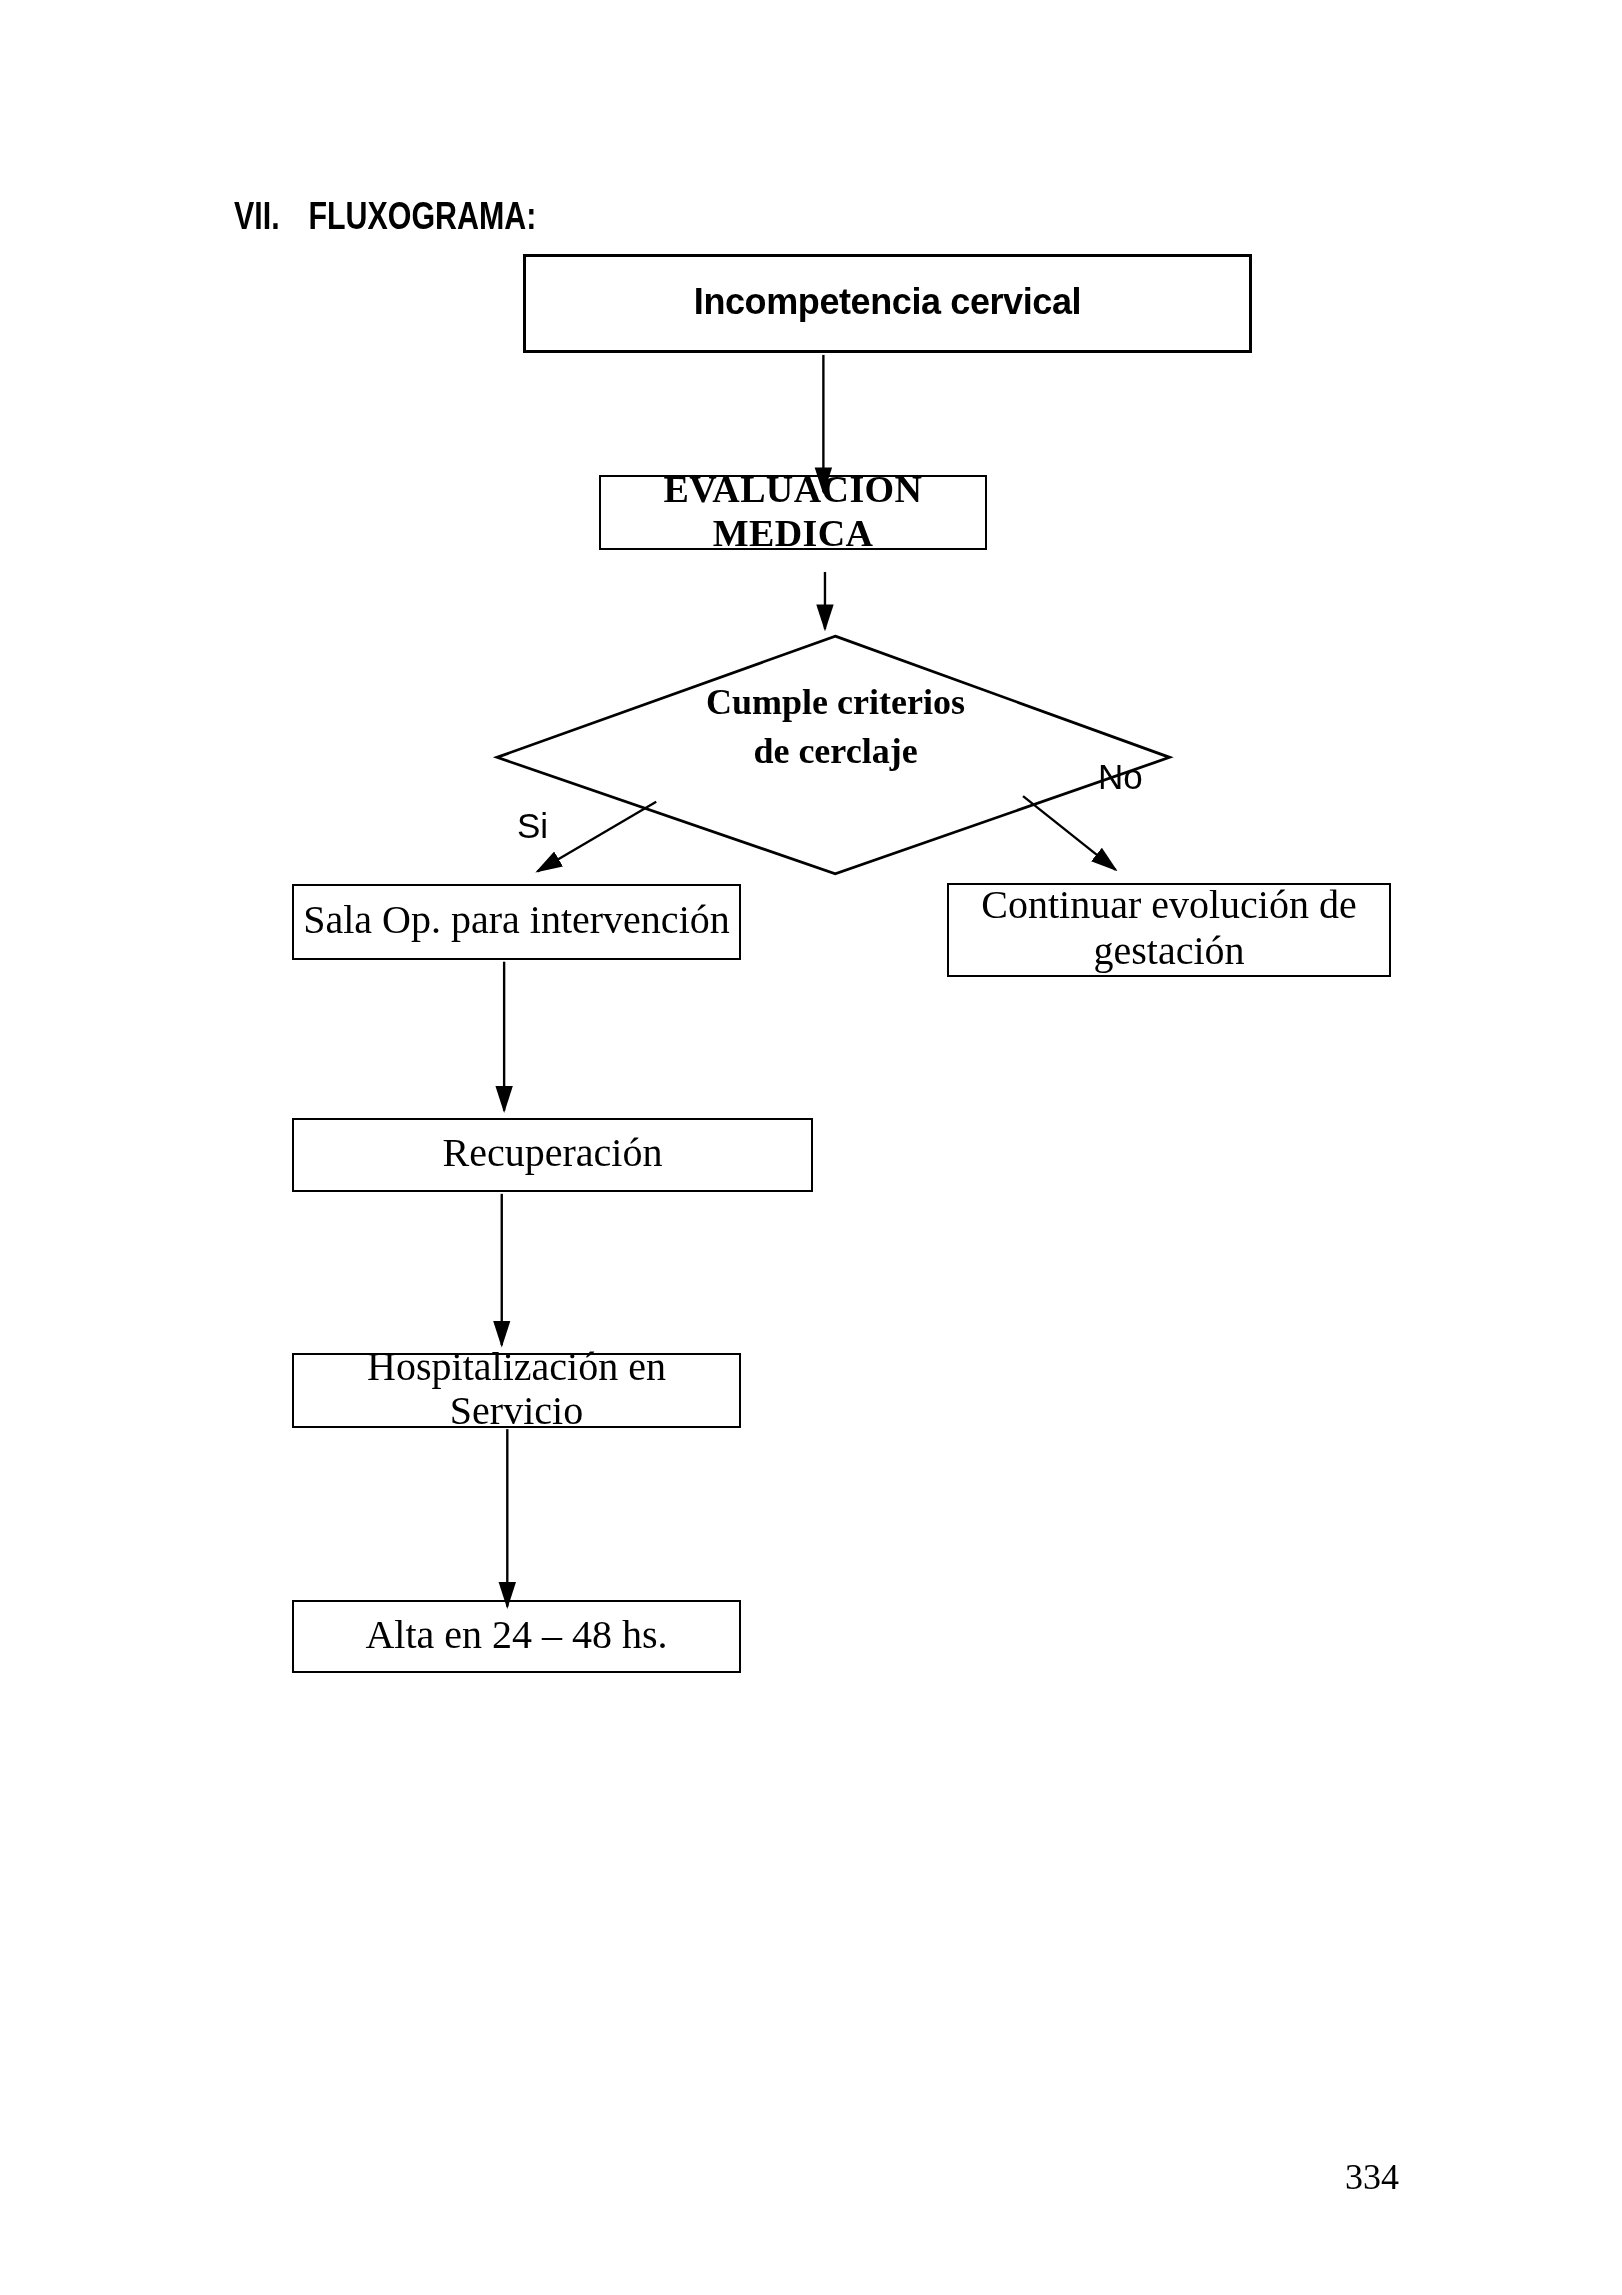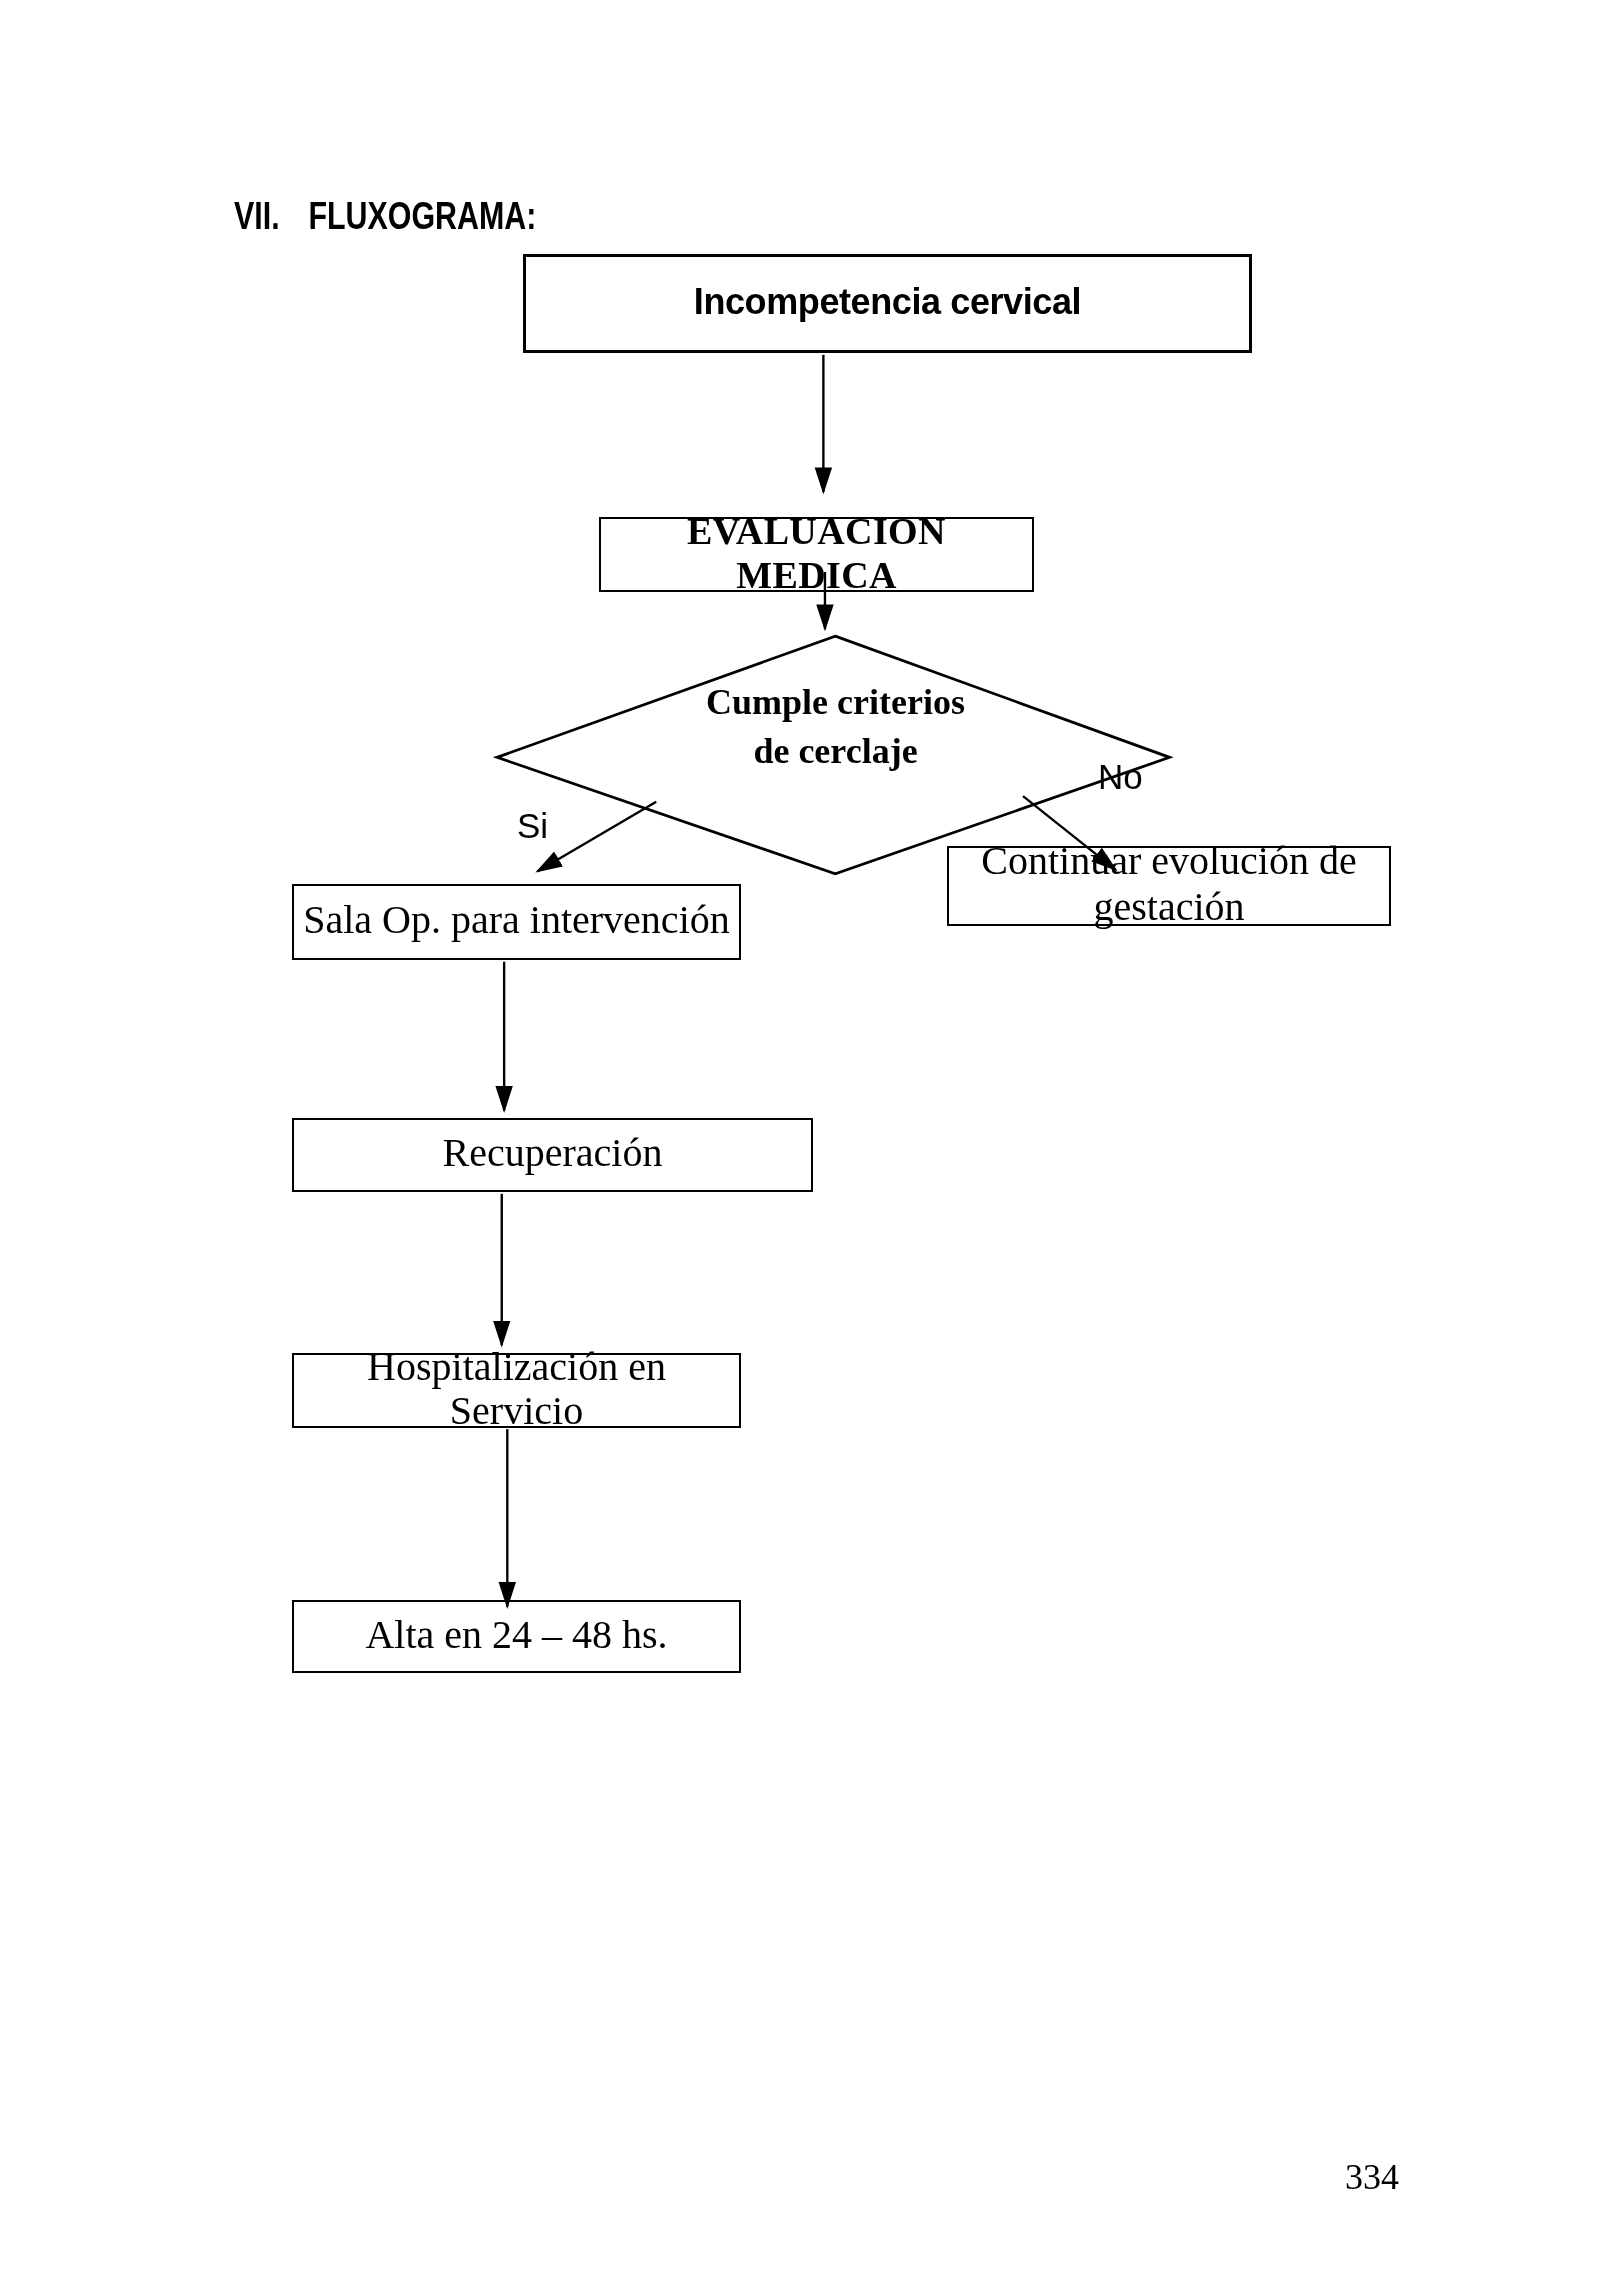--- a/index.html
+++ b/index.html
@@ -81,37 +81,37 @@
 
   <div class="heading">
     <span>VII.</span>
     <span>FLUXOGRAMA:</span>
   </div>
 
   <div class="fbox start sans" style="left:523px;top:254px;width:729px;height:99px;">
     <span>Incompetencia cervical</span>
   </div>
 
-  <div class="fbox eval" style="left:599px;top:517px;width:435px;height:75px;padding-left:8px;">
+  <div class="fbox eval" style="left:599px;top:475px;width:388px;height:75px;padding-left:8px;">
     <span>EVALUACION MEDICA</span>
   </div>
 
   <div class="decision-label">
     <span class="stack" style="display:block">Cumple criterios</span>
     <span class="stack" style="display:block">de cerclaje</span>
   </div>
 
   <div class="edge-label" id="label-si">Si</div>
   <div class="edge-label" id="label-no">No</div>
 
   <div class="fbox" style="left:292px;top:884px;width:449px;height:76px;">
     <span>Sala Op. para intervención</span>
   </div>
 
-  <div class="fbox" style="left:947px;top:846px;width:444px;height:80px;line-height:46px;">
+  <div class="fbox" style="left:947px;top:883px;width:444px;height:94px;line-height:46px;">
     <span class="stack">
       <span style="display:block">Continuar evolución de</span>
       <span style="display:block">gestación</span>
     </span>
   </div>
 
   <div class="fbox" style="left:292px;top:1118px;width:521px;height:74px;">
     <span>Recuperación</span>
   </div>
 

